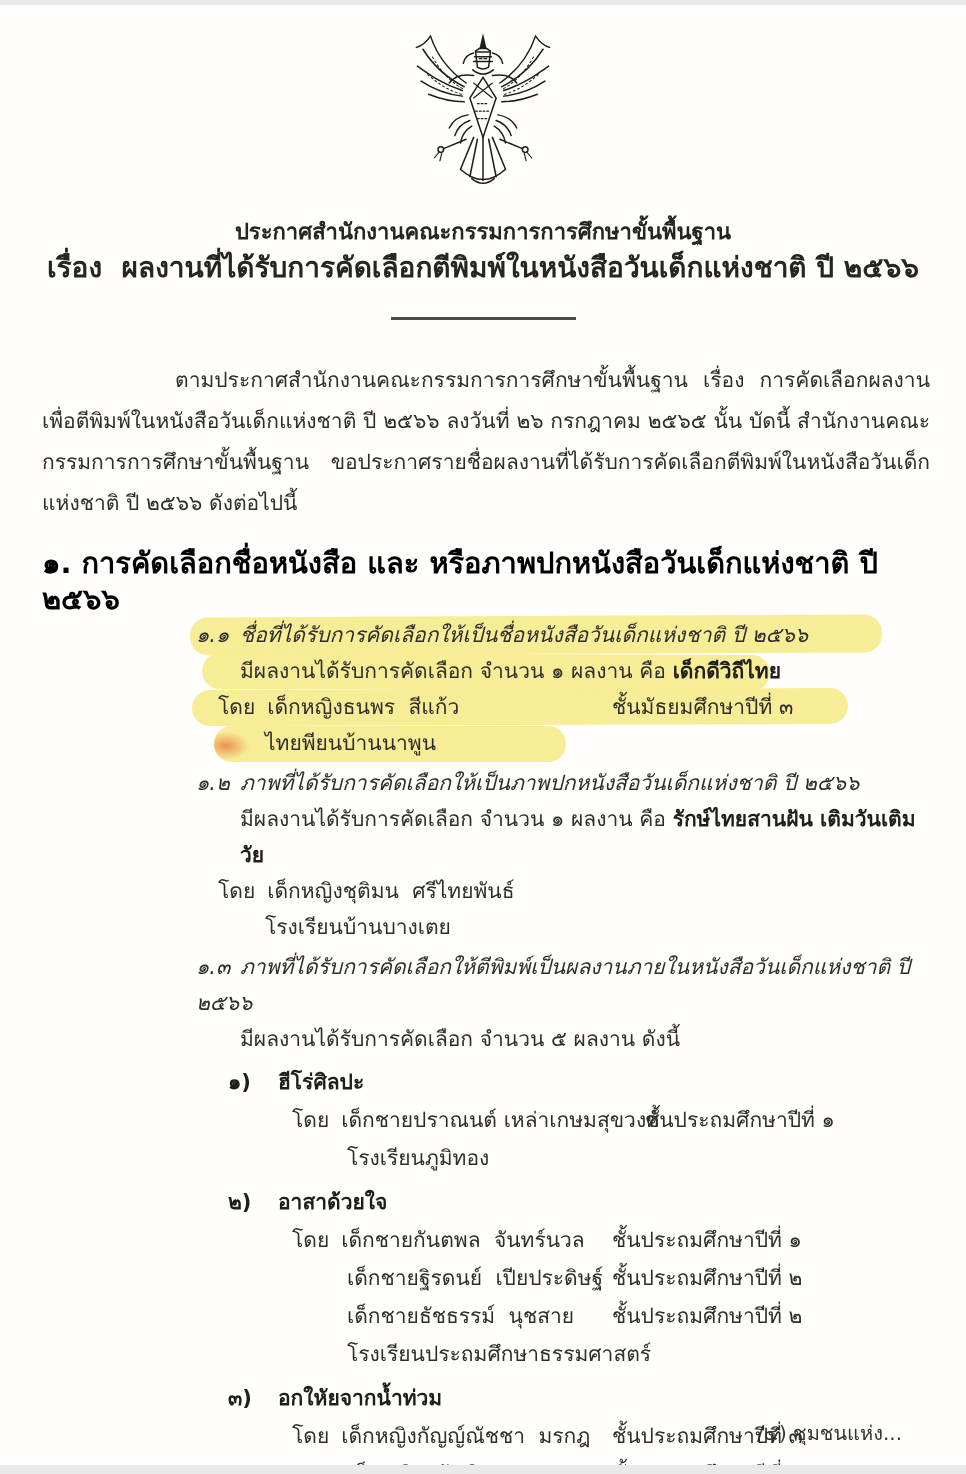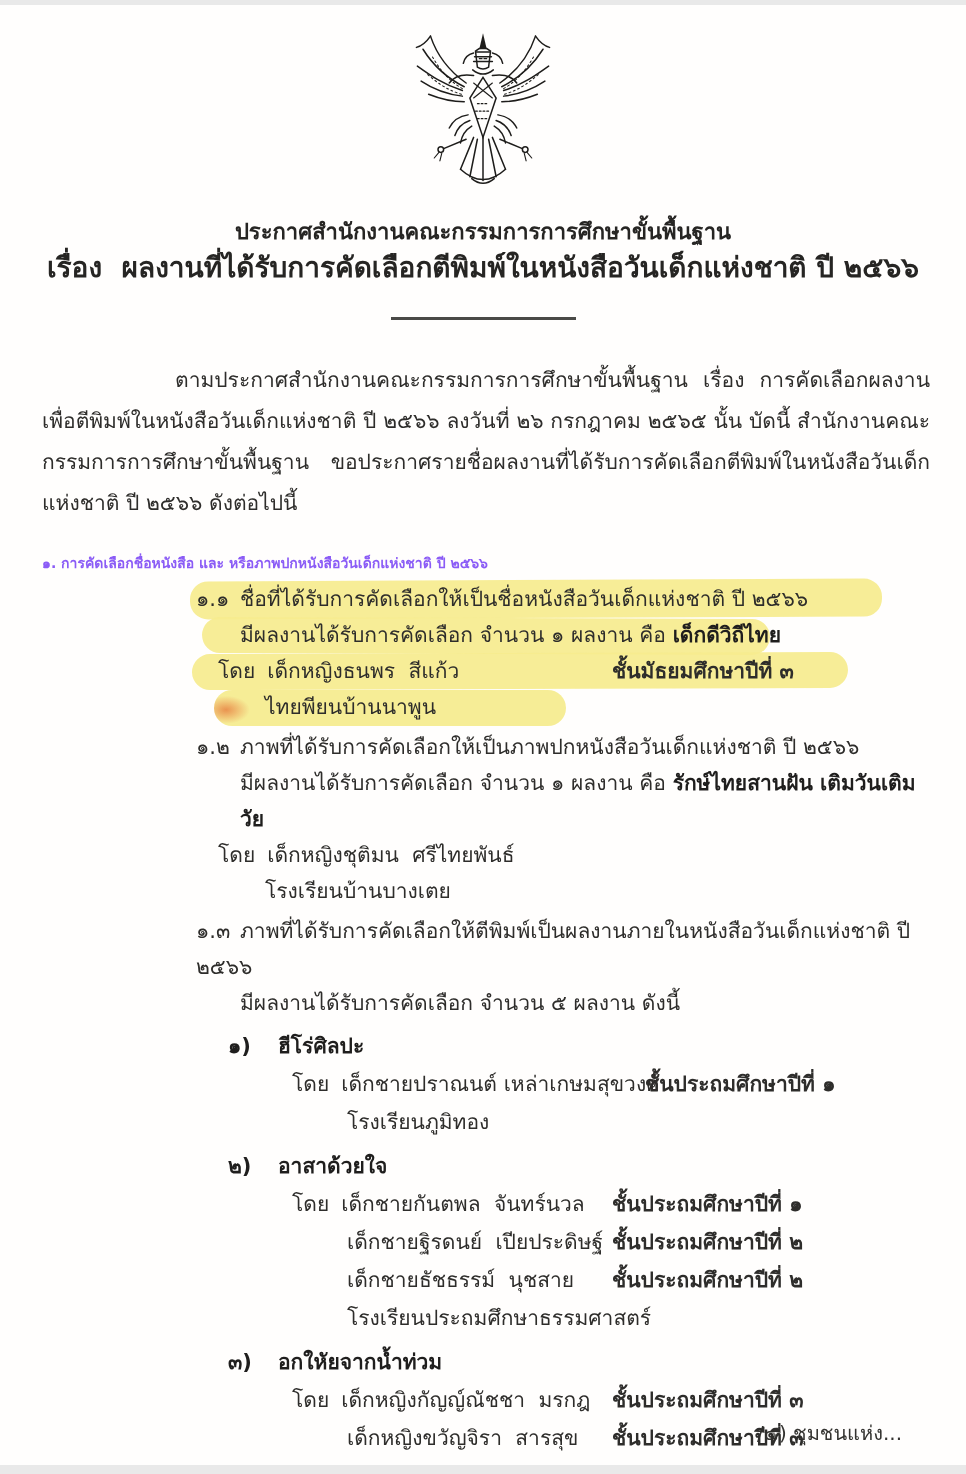--- a/index.html
+++ b/index.html
@@ -24,34 +24,34 @@
   .divider{
     width:185px;height:0;margin:30px auto 0 auto;
     border-top:3px solid #4a4a47;
   }
   .intro{
     margin-top:40px;
     font-size:21px;line-height:41px;
     text-indent:133px;
     text-align:justify;
   }
-  .h1row{font-size:14px;font-weight:bold;line-height:36px;color:#8b5cf6;}
+  .h1row{font-size:29px;font-weight:bold;line-height:36px;color:#000000;}
   .row{position:relative;font-size:21px;line-height:36px;}
   .row .z{position:relative;z-index:1;}
   .pl-count{padding-left:172px;}
-  .pl-subnum{padding-left:154px;}
+  .pl-subnum{padding-left:154px;font-style:italic;}
   .pl-subtext{padding-left:198px;}
   .pl-subschool{padding-left:223px;}
   .pl-itemnum{padding-left:186px;}
   .pl-itemby{padding-left:250px;}
   .pl-itemschool{padding-left:305px;}
   .itemrow{line-height:38px;}
   .byflex{display:flex;gap:12px;align-items:baseline;}
   .byflex .bylabel{flex:0 0 auto;}
-  .grade{position:absolute;left:570px;top:0;z-index:1;font-weight:bold;}
+  .grade{position:absolute;left:570px;top:0;z-index:1;}
   .grade.g-right{left:603px;}
   .numgap{display:inline-block;min-width:44px;}
   .numgap2{display:inline-block;min-width:50px;}
   .bold{font-weight:bold;color:#1f1e1d;}
   
   .marker{
     position:absolute;z-index:0;height:36px;top:0;
     background:#f6ec8e;opacity:.92;border-radius:18px;
   }
   .mk-head{left:148px;width:692px;top:-1px;height:38px;transform:rotate(-.25deg);}

